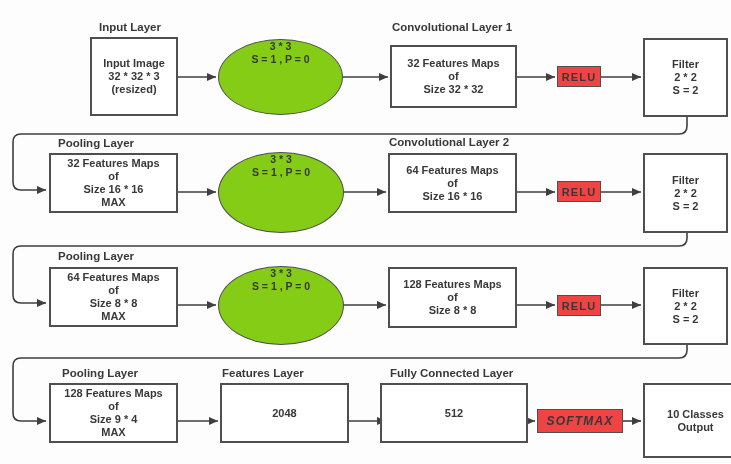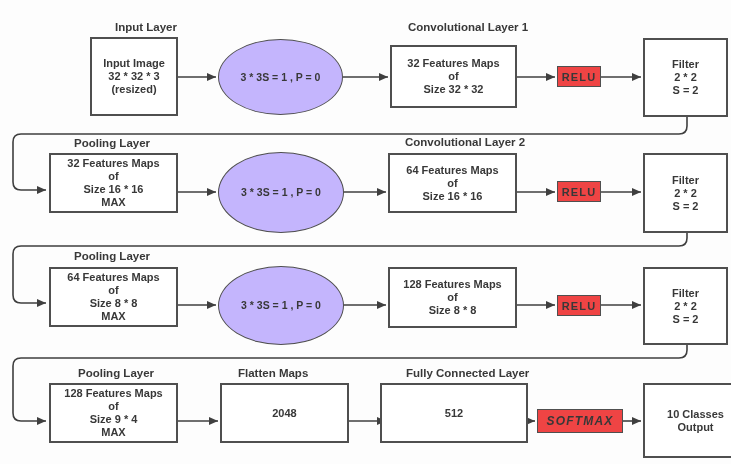--- a/index.html
+++ b/index.html
@@ -18,34 +18,34 @@
     position:absolute;box-sizing:border-box;
     border:2px solid var(--border,#4f4f4f);
     background:#fff;
     display:flex;flex-direction:column;align-items:center;justify-content:center;
     text-align:right;font-weight:700;font-size:11px;line-height:13px;
     color:var(--text,#383838);
   }
   .ellipse{
     position:absolute;box-sizing:border-box;
     border:1.5px solid var(--border,#4a4a4a);border-radius:50%;
-    background:#c4b5fd;
-    display:flex;flex-direction:row;align-items:center;justify-content:center;
+    background:#84cc16;
+    display:flex;flex-direction:column;align-items:center;justify-content:flex-start;
     text-align:center;font-weight:700;font-size:10.5px;line-height:13px;
   }
   .badge{
     position:absolute;box-sizing:border-box;
     border:1.5px solid var(--border,#4f4f4f);
     background:#ef4444;
     display:flex;align-items:center;justify-content:center;
     font-weight:700;font-size:11px;letter-spacing:1.2px;
   }
   .layer-label{
     position:absolute;font-weight:700;font-size:11.5px;line-height:13px;
-    white-space:nowrap;color:var(--text,#383838);margin-left:16px;
+    white-space:nowrap;color:var(--text,#383838);
   }
 </style>
 </head>
 <body>
 
 <div id="canvas">
 
   <svg id="wires" width="731" height="464" viewBox="0 0 731 464">
     <defs>
       <marker id="ah" markerWidth="10" markerHeight="8" refX="9" refY="4" orient="auto" markerUnits="userSpaceOnUse">
@@ -161,21 +161,21 @@
   </div>
 
   <div class="layer-label" style="left:62px;top:367px;">Pooling Layer</div>
   <div class="box" style="left:49px;top:383px;width:129px;height:60px;">
     <div>128 Features Maps</div>
     <div>of</div>
     <div>Size 9 * 4</div>
     <div>MAX</div>
   </div>
 
-  <div class="layer-label" style="left:222px;top:367px;">Flatten Maps</div>
+  <div class="layer-label" style="left:222px;top:367px;">Features Layer</div>
   <div class="box" style="left:220px;top:383px;width:129px;height:60px;">
     <div>2048</div>
   </div>
 
   <div class="layer-label" style="left:390px;top:367px;">Fully Connected Layer</div>
   <div class="box" style="left:380px;top:383px;width:148px;height:60px;">
     <div>512</div>
   </div>
 
   <div class="badge" style="left:537px;top:409px;width:86px;height:24px;font-size:12px;font-style:italic;">SOFTMAX</div>

